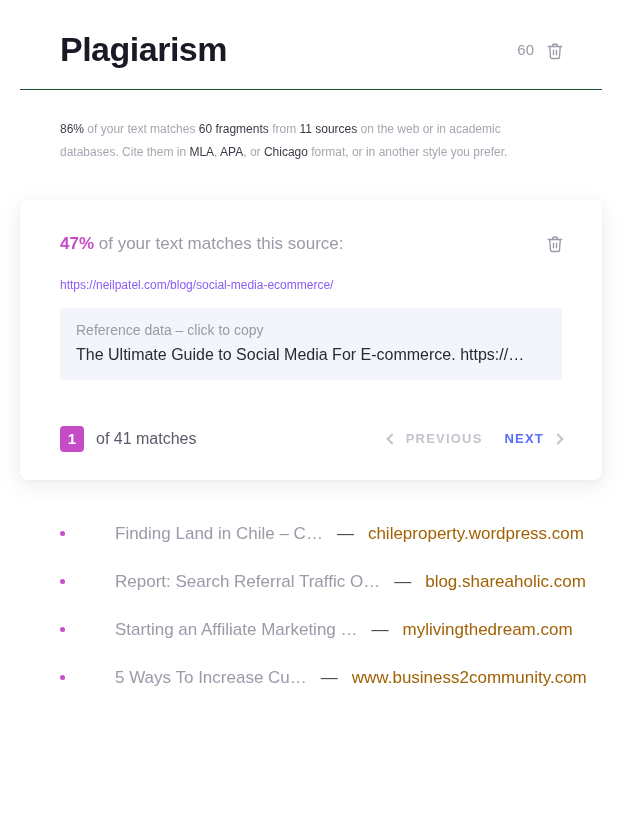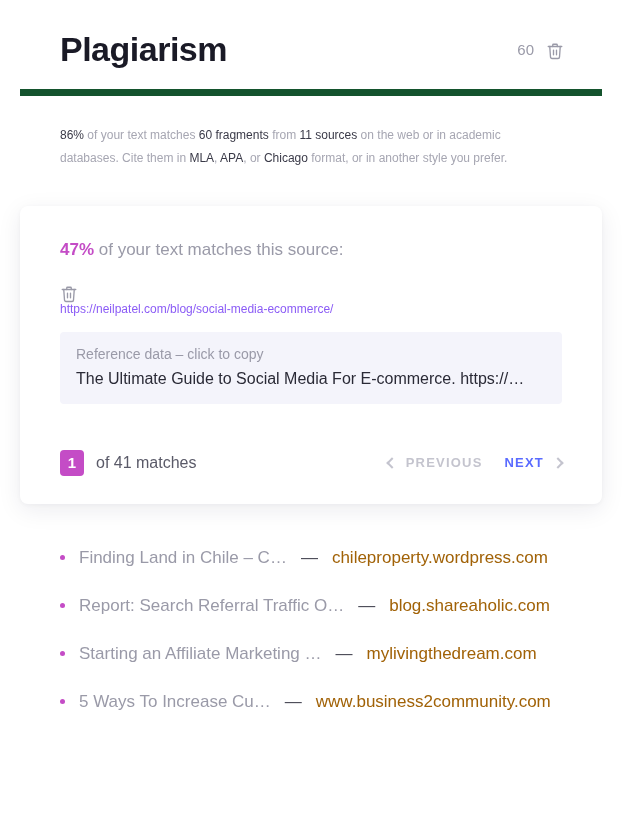--- a/index.html
+++ b/index.html
@@ -9,21 +9,21 @@
     width: 622px;
     color: #1f1f2e;
   }
   .page { padding: 30px 20px 40px 20px; }
 
   .header {
     display: flex;
     align-items: center;
     justify-content: space-between;
     padding: 0 40px 20px 40px;
-    border-bottom: 7px solid #14532d;
+    border-bottom: 1px solid #14532d;
     margin-bottom: 28px;
   }
   .title {
     font-size: 34px;
     font-weight: 700;
     letter-spacing: -0.5px;
     color: #1a1a26;
   }
   .header-right {
     display: flex;
@@ -48,21 +48,20 @@
     margin: 0 0 30px 0;
     background: #fff;
     border-radius: 8px;
     box-shadow: 0 6px 24px rgba(30,30,60,0.08), 0 1px 4px rgba(30,30,60,0.04);
     padding: 34px 40px 28px 40px;
   }
   .card-top {
     display: flex;
     justify-content: space-between;
     align-items: flex-start;
-    flex-direction: column;
   }
   .match-line {
     font-size: 17px;
     color: #9a9aa8;
     margin-bottom: 24px;
   }
   .match-pct {
     color: #c44cc6;
     font-weight: 700;
   }
@@ -161,20 +160,21 @@
   .bullet {
     width: 5px; height: 5px;
     border-radius: 50%;
     background: #c44cc6;
     flex-shrink: 0;
     align-self: center;
   }
   .item-title {
     color: #9a9aa8;
     white-space: nowrap;
+    margin-left: 36px;
   }
   .item-dash { color: #4a4a56; }
   .item-domain { color: #a16207; white-space: nowrap; }
 </style>
 </head>
 <body>
 
 <div class="page">
 
   <div class="header">

